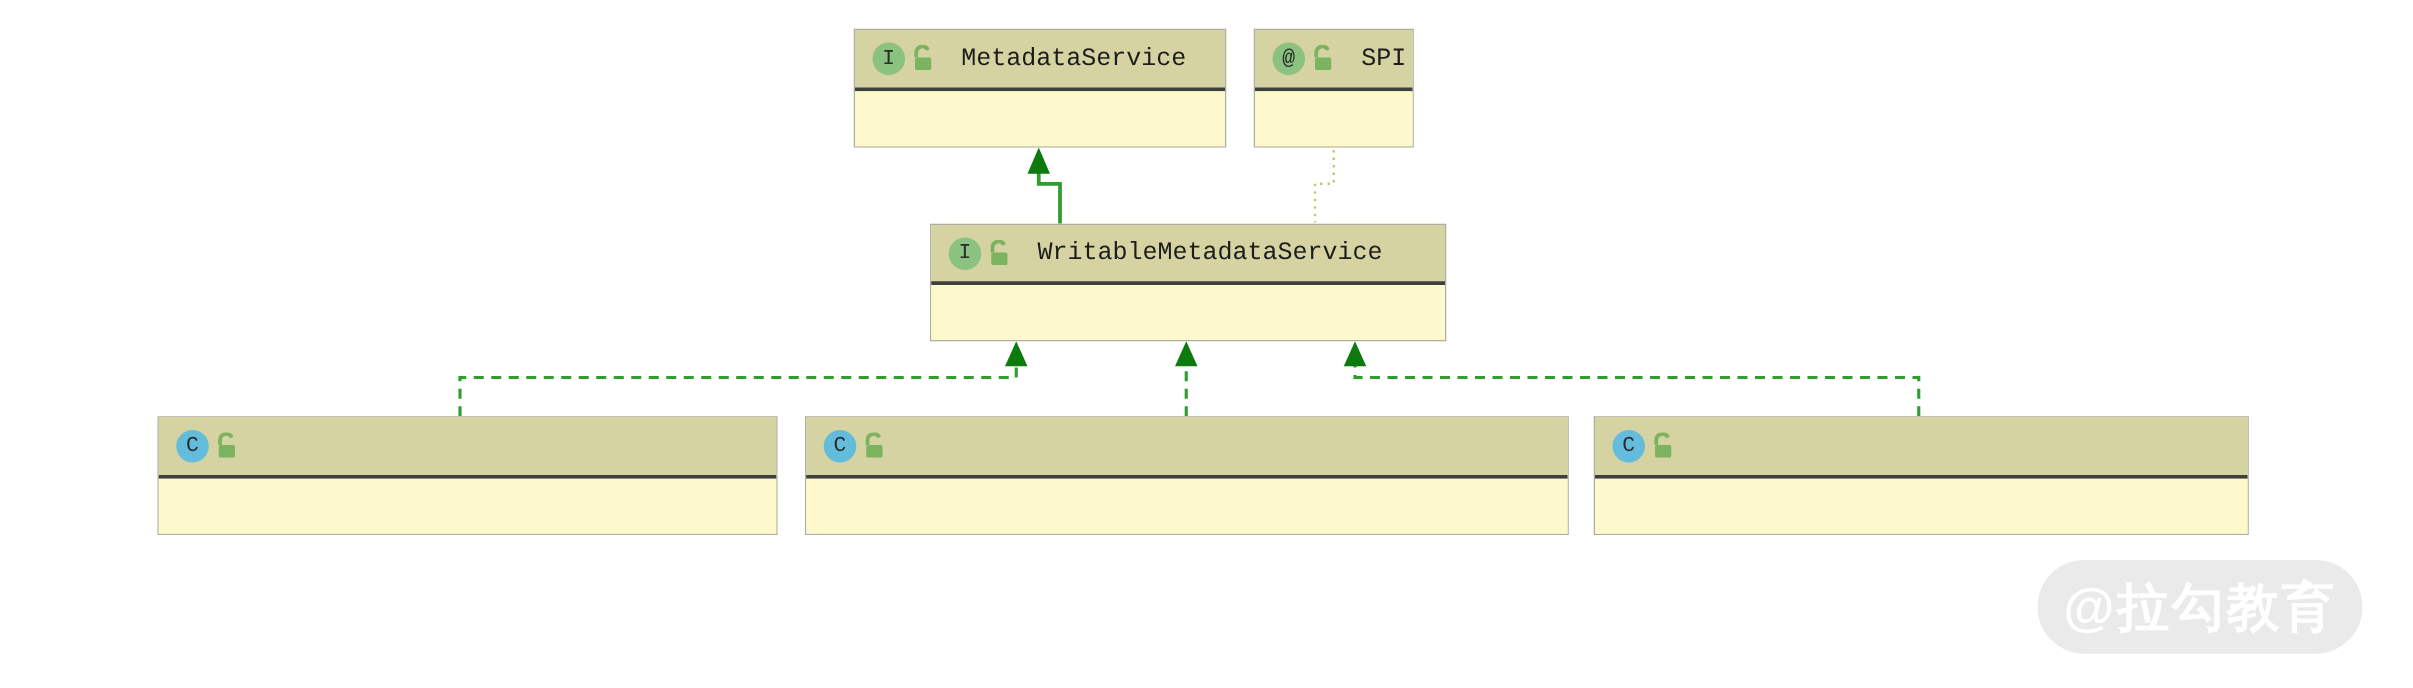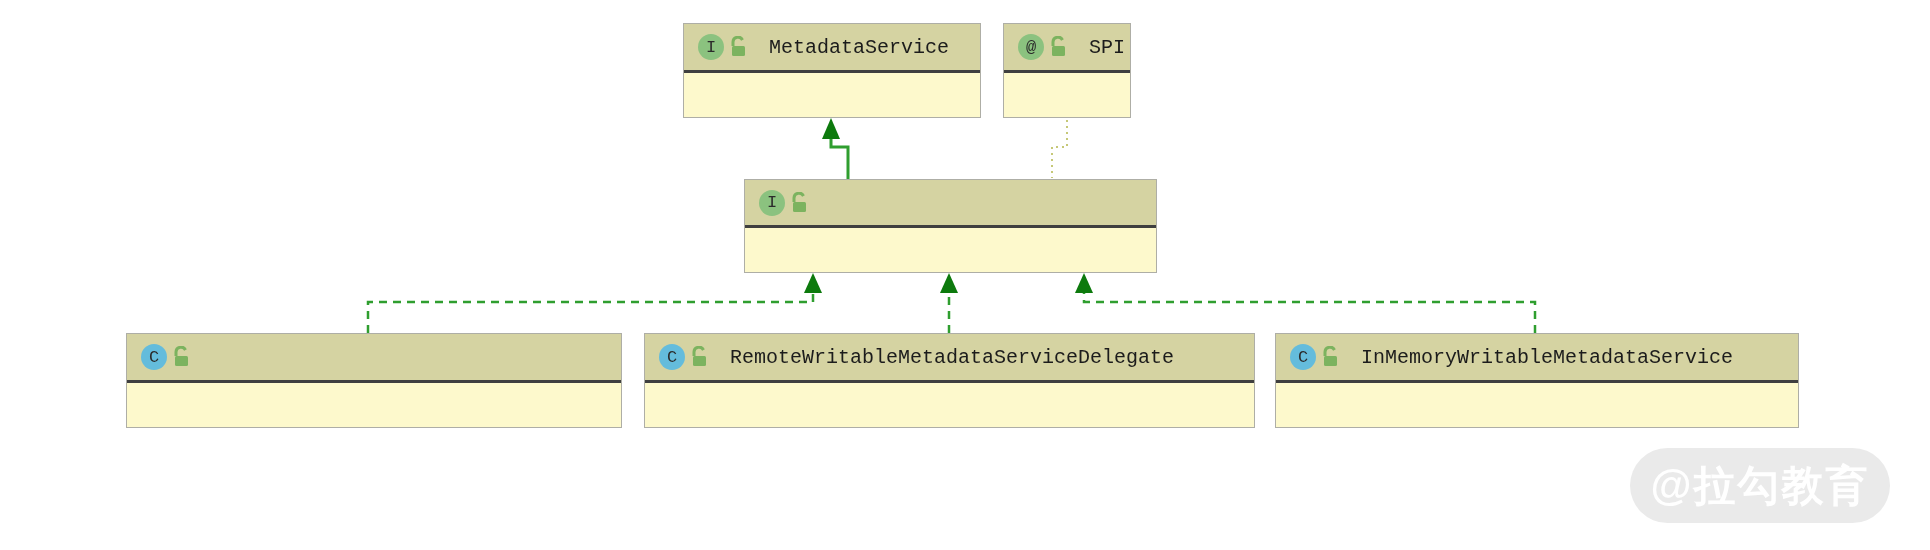--- a/index.html
+++ b/index.html
@@ -143,20 +143,21 @@
     <div class="uml-body"></div>
   </div>
 
   <div class="uml-node" style="left:744px; top:179px; width:413px; height:94px;">
     <div class="uml-header" style="height:48px;">
       <span class="kind-badge kind-interface">I</span>
       <svg class="lock-icon" width="20" height="22" viewBox="0 0 20 22">
         <path d="M4 10 V6 a5 5 0 0 1 9.5 -2" fill="none" stroke="#7cb35f" stroke-width="3"></path>
         <rect x="3" y="10" width="13" height="10" rx="1.5" fill="#7cb35f"></rect>
       </svg>
+      <span class="uml-label">WritableMetadataService</span>
     </div>
     <div class="uml-body"></div>
   </div>
 
   <div class="uml-node" style="left:126px; top:333px; width:496px; height:95px;">
     <div class="uml-header">
       <span class="kind-badge kind-class">C</span>
       <svg class="lock-icon" width="20" height="22" viewBox="0 0 20 22">
         <path d="M4 10 V6 a5 5 0 0 1 9.5 -2" fill="none" stroke="#7cb35f" stroke-width="3"></path>
         <rect x="3" y="10" width="13" height="10" rx="1.5" fill="#7cb35f"></rect>
@@ -165,32 +166,30 @@
     <div class="uml-body"></div>
   </div>
 
   <div class="uml-node" style="left:644px; top:333px; width:611px; height:95px;">
     <div class="uml-header">
       <span class="kind-badge kind-class">C</span>
       <svg class="lock-icon" width="20" height="22" viewBox="0 0 20 22">
         <path d="M4 10 V6 a5 5 0 0 1 9.5 -2" fill="none" stroke="#7cb35f" stroke-width="3"></path>
         <rect x="3" y="10" width="13" height="10" rx="1.5" fill="#7cb35f"></rect>
       </svg>
-      <span class="uml-label">RemoteWritableMetadataServiceDelegate</span>
     </div>
     <div class="uml-body"></div>
   </div>
 
   <div class="uml-node" style="left:1275px; top:333px; width:524px; height:95px;">
     <div class="uml-header">
       <span class="kind-badge kind-class">C</span>
       <svg class="lock-icon" width="20" height="22" viewBox="0 0 20 22">
         <path d="M4 10 V6 a5 5 0 0 1 9.5 -2" fill="none" stroke="#7cb35f" stroke-width="3"></path>
         <rect x="3" y="10" width="13" height="10" rx="1.5" fill="#7cb35f"></rect>
       </svg>
-      <span class="uml-label">InMemoryWritableMetadataService</span>
     </div>
     <div class="uml-body"></div>
   </div>
 
   <div class="watermark">@拉勾教育</div>
 
 </div>
 
 </body></html>

